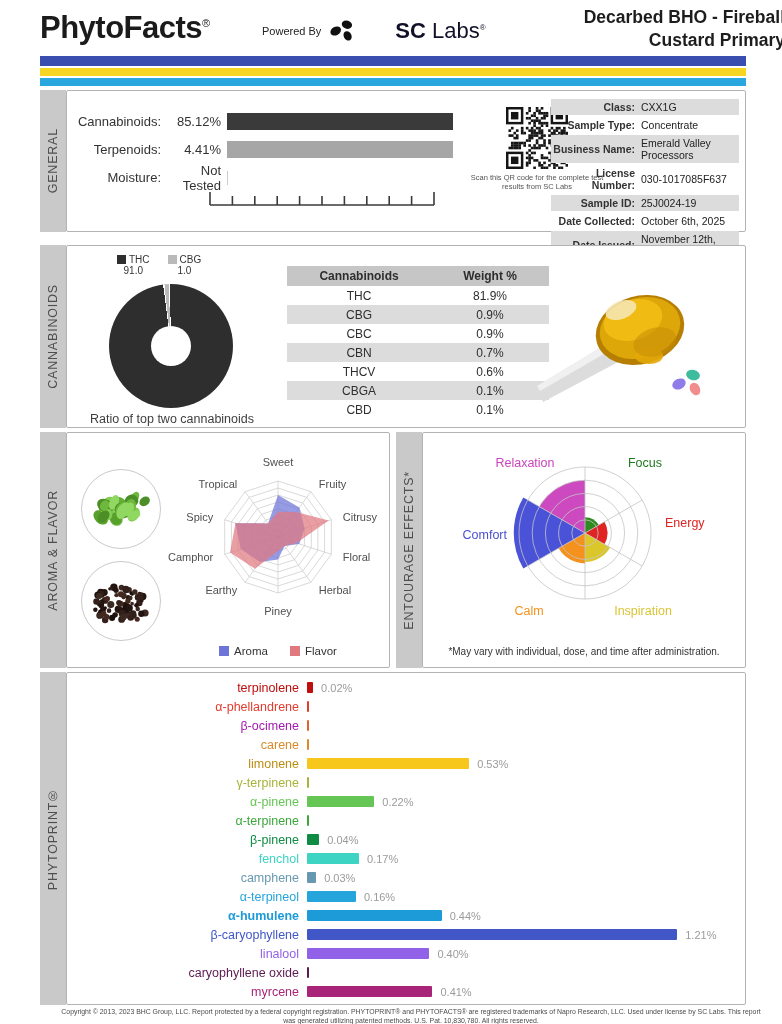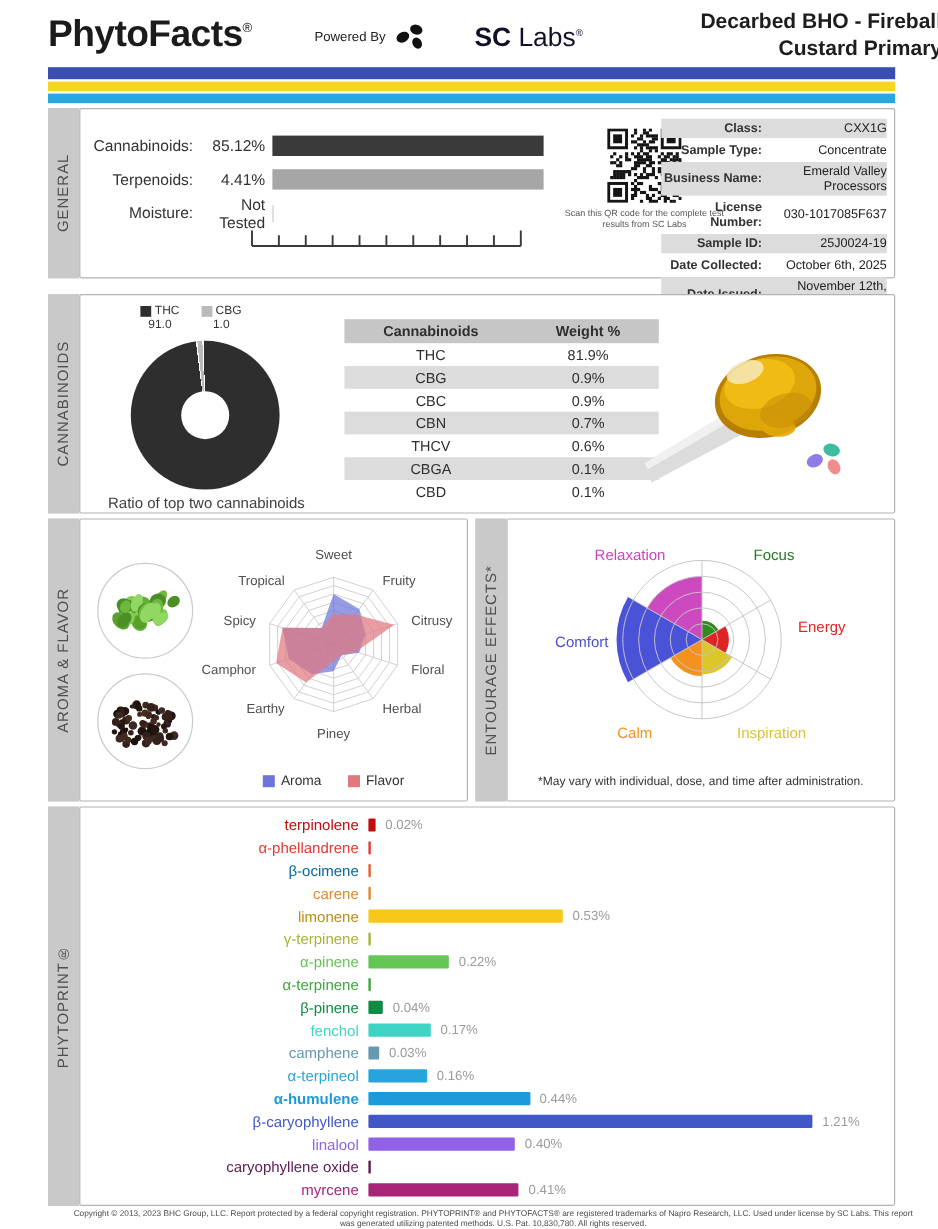--- a/index.html
+++ b/index.html
@@ -30,21 +30,21 @@
   .stat-value{width:60px;text-align:right;font-size:13px;color:#333;margin-right:6px;}
   .stat-bar{width:226px;height:17px;}
   .moisture-tick{width:1px;height:14px;background:#CCC;}
   .qr-wrap{position:absolute;left:400px;top:16px;width:140px;text-align:center;}
   .qr-svg{width:62px;height:62px;display:block;margin:0 auto;background:#fff;}
   .qr-caption{margin-top:4px;font-size:7.5px;line-height:1.25;color:#555;}
   .info-table{position:absolute;left:484px;top:8px;width:188px;}
   .info-row{display:flex;margin-bottom:2px;align-items:center;}
   .info-row.shaded{background:#DCDCDC;}
   .info-label{width:84px;text-align:right;font-size:10.5px;font-weight:600;color:#333;padding:2px 4px 2px 0;}
-  .info-value{flex:1;font-size:10.5px;color:#222;padding:2px 0 2px 2px;line-height:1.15;text-align:right;}
+  .info-value{flex:1;font-size:10.5px;color:#222;padding:2px 0 2px 2px;line-height:1.15;}
   
   .donut-legend{position:absolute;left:50px;top:8px;display:flex;gap:18px;}
   .dl-item{display:flex;flex-direction:column;align-items:center;font-size:10px;color:#333;}
   .dl-top{display:flex;align-items:center;gap:3px;}
   .dl-sq{width:9px;height:9px;display:inline-block;}
   .donut{position:absolute;left:42px;top:38px;width:124px;height:124px;border-radius:50%;}
   .donut-hole{position:absolute;left:84px;top:80px;width:40px;height:40px;border-radius:50%;background:#fff;}
   .donut-caption{position:absolute;left:0;top:166px;width:210px;text-align:center;font-size:12.5px;color:#3E3E3E;}
   .ctable{position:absolute;left:220px;top:20px;width:262px;font-size:12px;}
   .ctable-header{display:flex;background:#C6C6C6;font-weight:700;color:#2E2E2E;}
@@ -650,21 +650,21 @@
         <div class="terp-row">
           <div class="terp-label" style="color: rgb(192, 13, 13);">terpinolene</div>
           <div class="terp-bar" style="width: 6.12px; background: rgb(192, 13, 13);"></div>
           <span class="terp-value">0.02%</span>
         </div>
         <div class="terp-row">
           <div class="terp-label" style="color: rgb(226, 59, 46);">α-phellandrene</div>
           <div class="terp-bar" style="width: 1.5px; background: rgb(226, 59, 46);"></div>
         </div>
         <div class="terp-row">
-          <div class="terp-label" style="color: #0369a1;">β-ocimene</div>
+          <div class="terp-label" style="color: #a21caf;">β-ocimene</div>
           <div class="terp-bar" style="width: 1.5px; background: rgb(226, 98, 46);"></div>
         </div>
         <div class="terp-row">
           <div class="terp-label" style="color: rgb(217, 138, 43);">carene</div>
           <div class="terp-bar" style="width: 1.5px; background: rgb(217, 138, 43);"></div>
         </div>
         <div class="terp-row">
           <div class="terp-label" style="color: rgb(187, 142, 19);">limonene</div>
           <div class="terp-bar" style="width: 162.18px; background: rgb(248, 199, 28);"></div>
           <span class="terp-value">0.53%</span>

